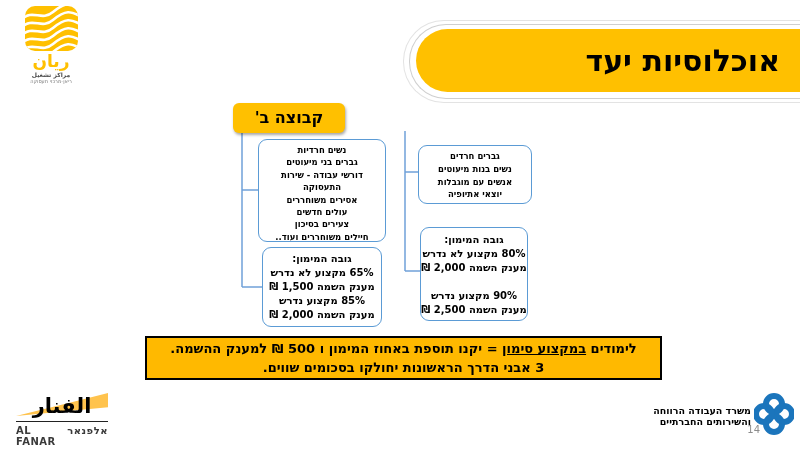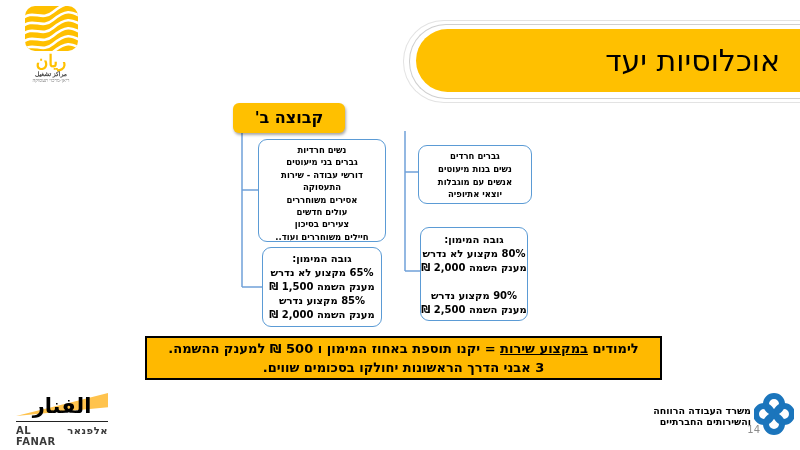--- a/index.html
+++ b/index.html
@@ -8,21 +8,21 @@
     overflow:hidden;direction:rtl;
     font-family:"DejaVu Sans","Liberation Sans",sans-serif;color:#000;
   }
   
   .title-outline{position:absolute;border:1px solid #cfcfcf;border-right:none;pointer-events:none;}
   .title-outline.o1{top:24px;left:409px;right:-20px;height:73px;border-radius:37px 0 0 37px;}
   .title-outline.o2{top:20px;left:403px;right:-20px;height:81px;border-radius:41px 0 0 41px;border-color:#e3e3e3;}
   .title-banner{
     position:absolute;top:29px;left:416px;right:0;height:63px;background:#FFC000;
     border-radius:32px 0 0 32px;line-height:63px;text-align:right;
-    font-size:30px;font-weight:normal;padding:0 20px 0 0;box-sizing:border-box;
+    font-size:30px;font-weight:bold;padding:0 20px 0 0;box-sizing:border-box;
   }
   
   .grp-hdr{
     position:absolute;background:#FFC000;font-weight:bold;font-size:16px;text-align:center;
     box-shadow:1px 2px 3px rgba(0,0,0,.35);border-radius:6px;
   }
   .hdr-a{left:400px;top:103px;width:90px;height:29px;line-height:29px;}
   .hdr-b{left:233px;top:103px;width:112px;height:30px;line-height:30px;}
   
   .bluebox{
@@ -50,21 +50,21 @@
   .footer-note{
     position:absolute;left:110px;right:95px;top:387px;text-align:center;
     font-size:12.5px;font-weight:bold;line-height:15.5px;
   }
   
   .ministry{position:absolute;right:6px;top:392px;display:flex;align-items:center;}
   .ministry-logo{flex:0 0 auto;margin-left:3px;}
   .ministry-text{font-size:9.5px;font-weight:bold;line-height:11.5px;text-align:right;white-space:nowrap;}
   .page-num{position:absolute;right:40px;top:424px;font-size:10px;color:#8c8c8c;direction:ltr;}
   
-  .rayan{position:absolute;left:22px;top:6px;width:58px;text-align:center;font-family:Liberation Serif, serif;}
+  .rayan{position:absolute;left:22px;top:6px;width:58px;text-align:center;}
   .rayan-square{width:53px;height:45px;background:#FFC000;border-radius:10px;margin:0 auto;overflow:hidden;}
   .rayan-name{color:#FFC000;font-size:17px;font-weight:bold;line-height:19px;margin-top:1px;}
   .rayan-sub1{font-size:6px;color:#4a4a4a;font-weight:bold;line-height:7px;}
   .rayan-sub2{font-size:5px;color:#777;line-height:6px;}
   
   .alfanar{position:absolute;left:16px;top:391px;width:92px;}
   .alfanar-art{position:relative;height:32px;}
   .alfanar-beam{position:absolute;left:0;top:2px;width:100%;height:26px;background:#FFC34D;
     clip-path:polygon(100% 0,100% 55%,0 88%,55% 40%);}
   .alfanar-word{position:relative;font-size:21px;font-weight:bold;line-height:30px;text-align:center;
@@ -124,21 +124,21 @@
     <div class="fund-title">גובה המימון:</div>
     <div>
         <div class="fund-line">65% מקצוע לא נדרש</div>
         <div class="fund-line">מענק השמה 1,500 ₪</div>
         <div class="fund-line">85% מקצוע נדרש</div>
         <div class="fund-line">מענק השמה 2,000 ₪</div>
       </div>
   </div>
 
   <div class="rule-banner">
-    <div><span>לימודים </span><span class="u">במקצוע שירות</span><span> = יקנו תוספת באחוז המימון ו 500 ₪ למענק ההשמה.</span></div>
+    <div><span>לימודים </span><span class="u">במקצוע סימון</span><span> = יקנו תוספת באחוז המימון ו 500 ₪ למענק ההשמה.</span></div>
     <div>3 אבני הדרך הראשונות יחולקו בסכומים שווים.</div>
   </div>
 
 
   <div class="ministry">
     <span class="ministry-logo">
       <svg width="40" height="44" viewBox="0 0 40 40">
         <g fill="none" stroke="#1B75BC" stroke-width="6">
           <circle cx="20" cy="10" r="8"></circle>
           <circle cx="30" cy="20" r="8"></circle>

